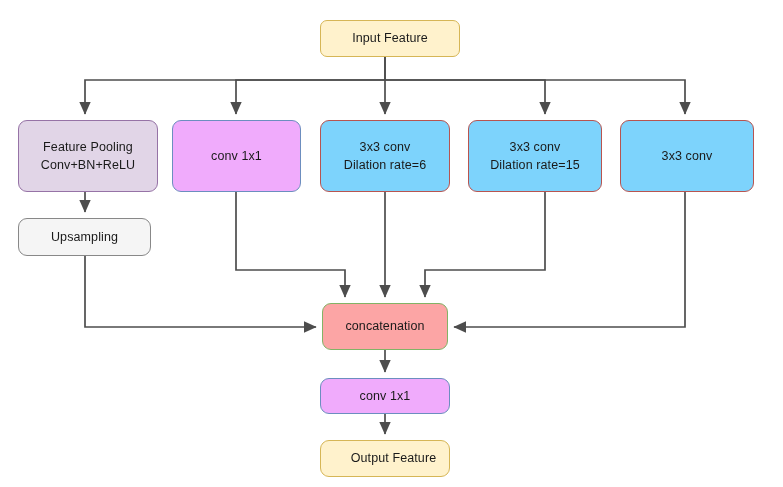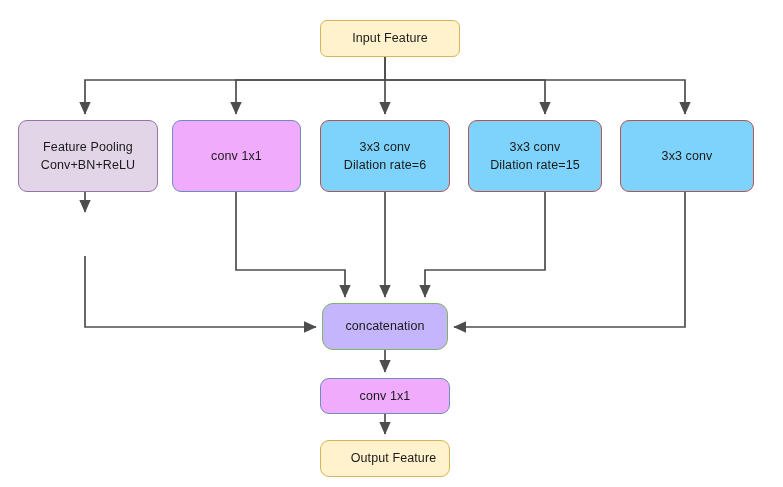--- a/index.html
+++ b/index.html
@@ -41,21 +41,21 @@
     letter-spacing: 0.1px;
     z-index: 2;
   }
   .node .line2 { display: block; }
 
   
   .n-yellow { background: #fff2cc; border-color: #d6b656; }
   .n-purple { background: #e1d5e7; border-color: #9673a6; }
   .n-blue   { background: #f0abfc; border-color: #6c8ebf; }
   .n-red    { background: #7dd3fc; border-color: #b85450; }
-  .n-green  { background: #c4b5fd; border-color: #82b366; border-radius: 11px; }
+  .n-green  { background: #fca5a5; border-color: #82b366; }
   .n-gray   { background: #f5f5f5; border-color: #888888; }
 </style>
 </head>
 <body>
 
 <div id="canvas">
 
   <svg id="edges" width="783" height="487" viewBox="0 0 783 487" xmlns="http://www.w3.org/2000/svg">
     <defs>
       <marker id="arrow" markerWidth="9" markerHeight="9" refX="7.2" refY="3.4" orient="auto" markerUnits="strokeWidth">
@@ -99,20 +99,23 @@
 
   <div class="node n-red" style="left:468px;top:120px;width:134px;height:72px;">
     <span>3x3 conv</span>
     <span class="line2">Dilation rate=15</span>
   </div>
 
   <div class="node n-red" style="left:620px;top:120px;width:134px;height:72px;">
     <span>3x3 conv</span>
   </div>
 
+  <div class="node n-gray" style="left:18px;top:218px;width:133px;height:38px;">
+    <span>Upsampling</span>
+  </div>
 
   <div class="node n-green" style="left:322px;top:303px;width:126px;height:47px;">
     <span>concatenation</span>
   </div>
 
   <div class="node n-blue" style="left:320px;top:378px;width:130px;height:36px;">
     <span>conv 1x1</span>
   </div>
 
   <div class="node n-yellow" style="left:320px;top:440px;width:130px;height:37px;padding-left:17px;">

